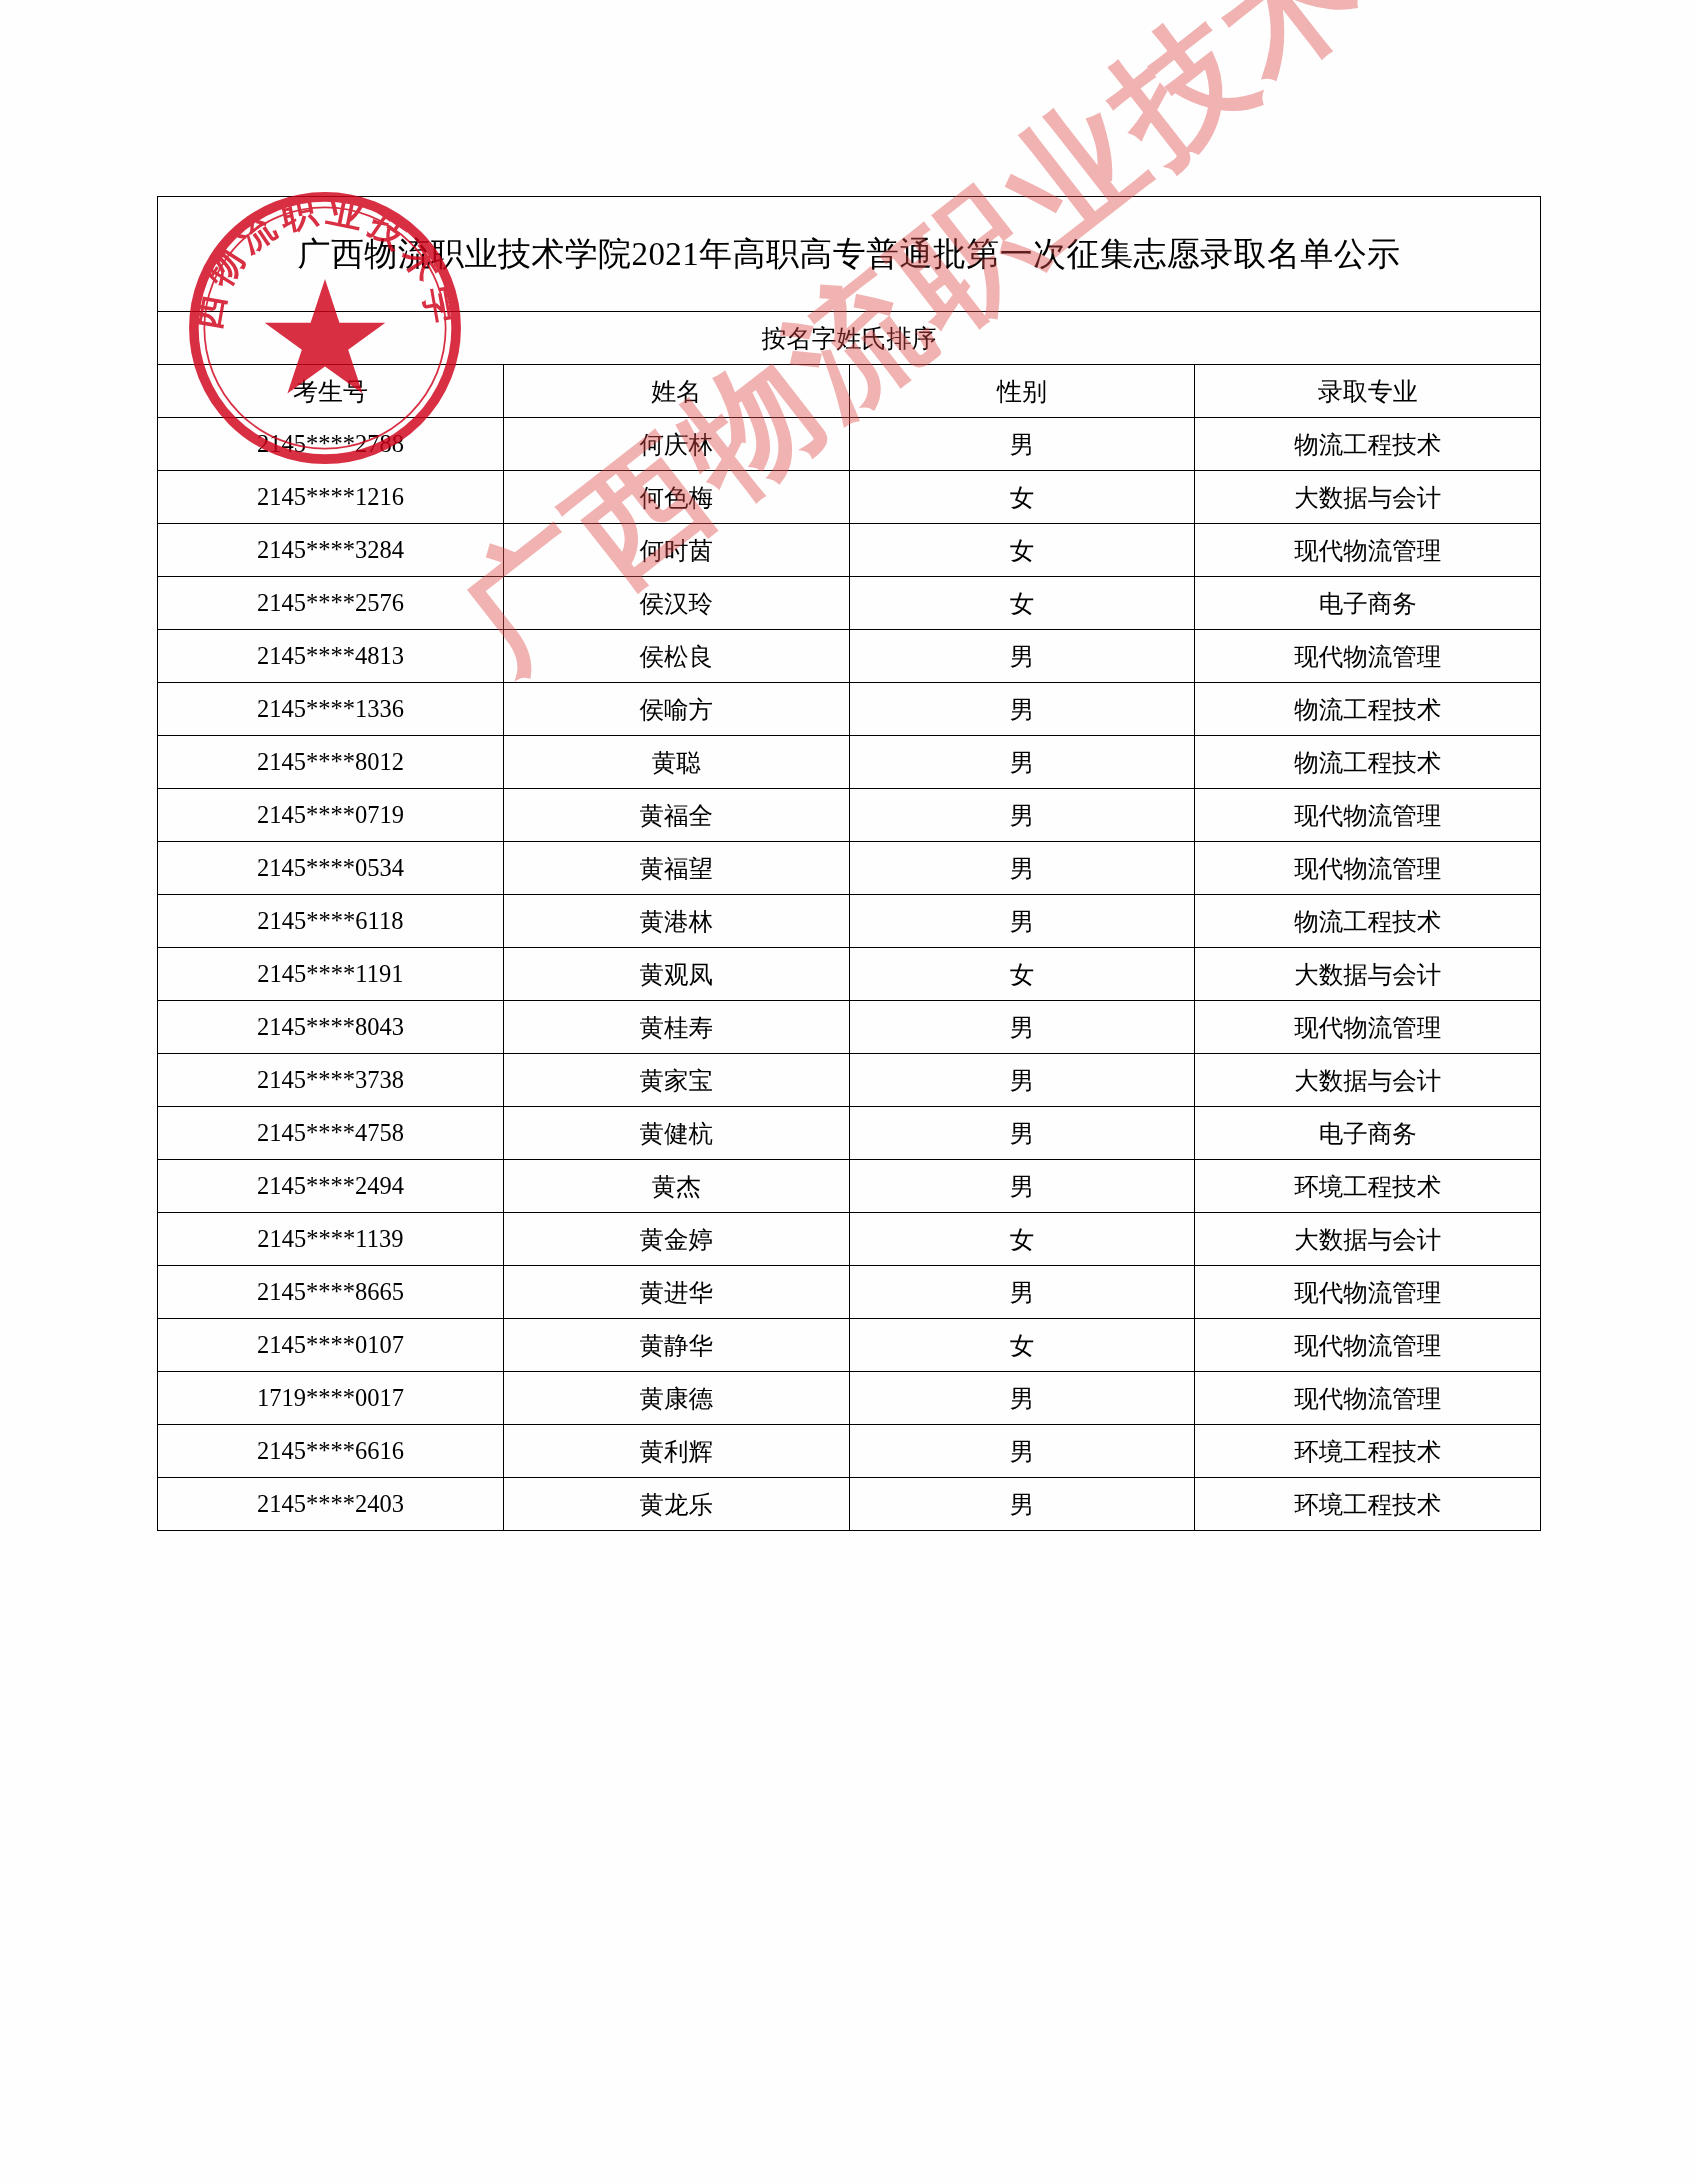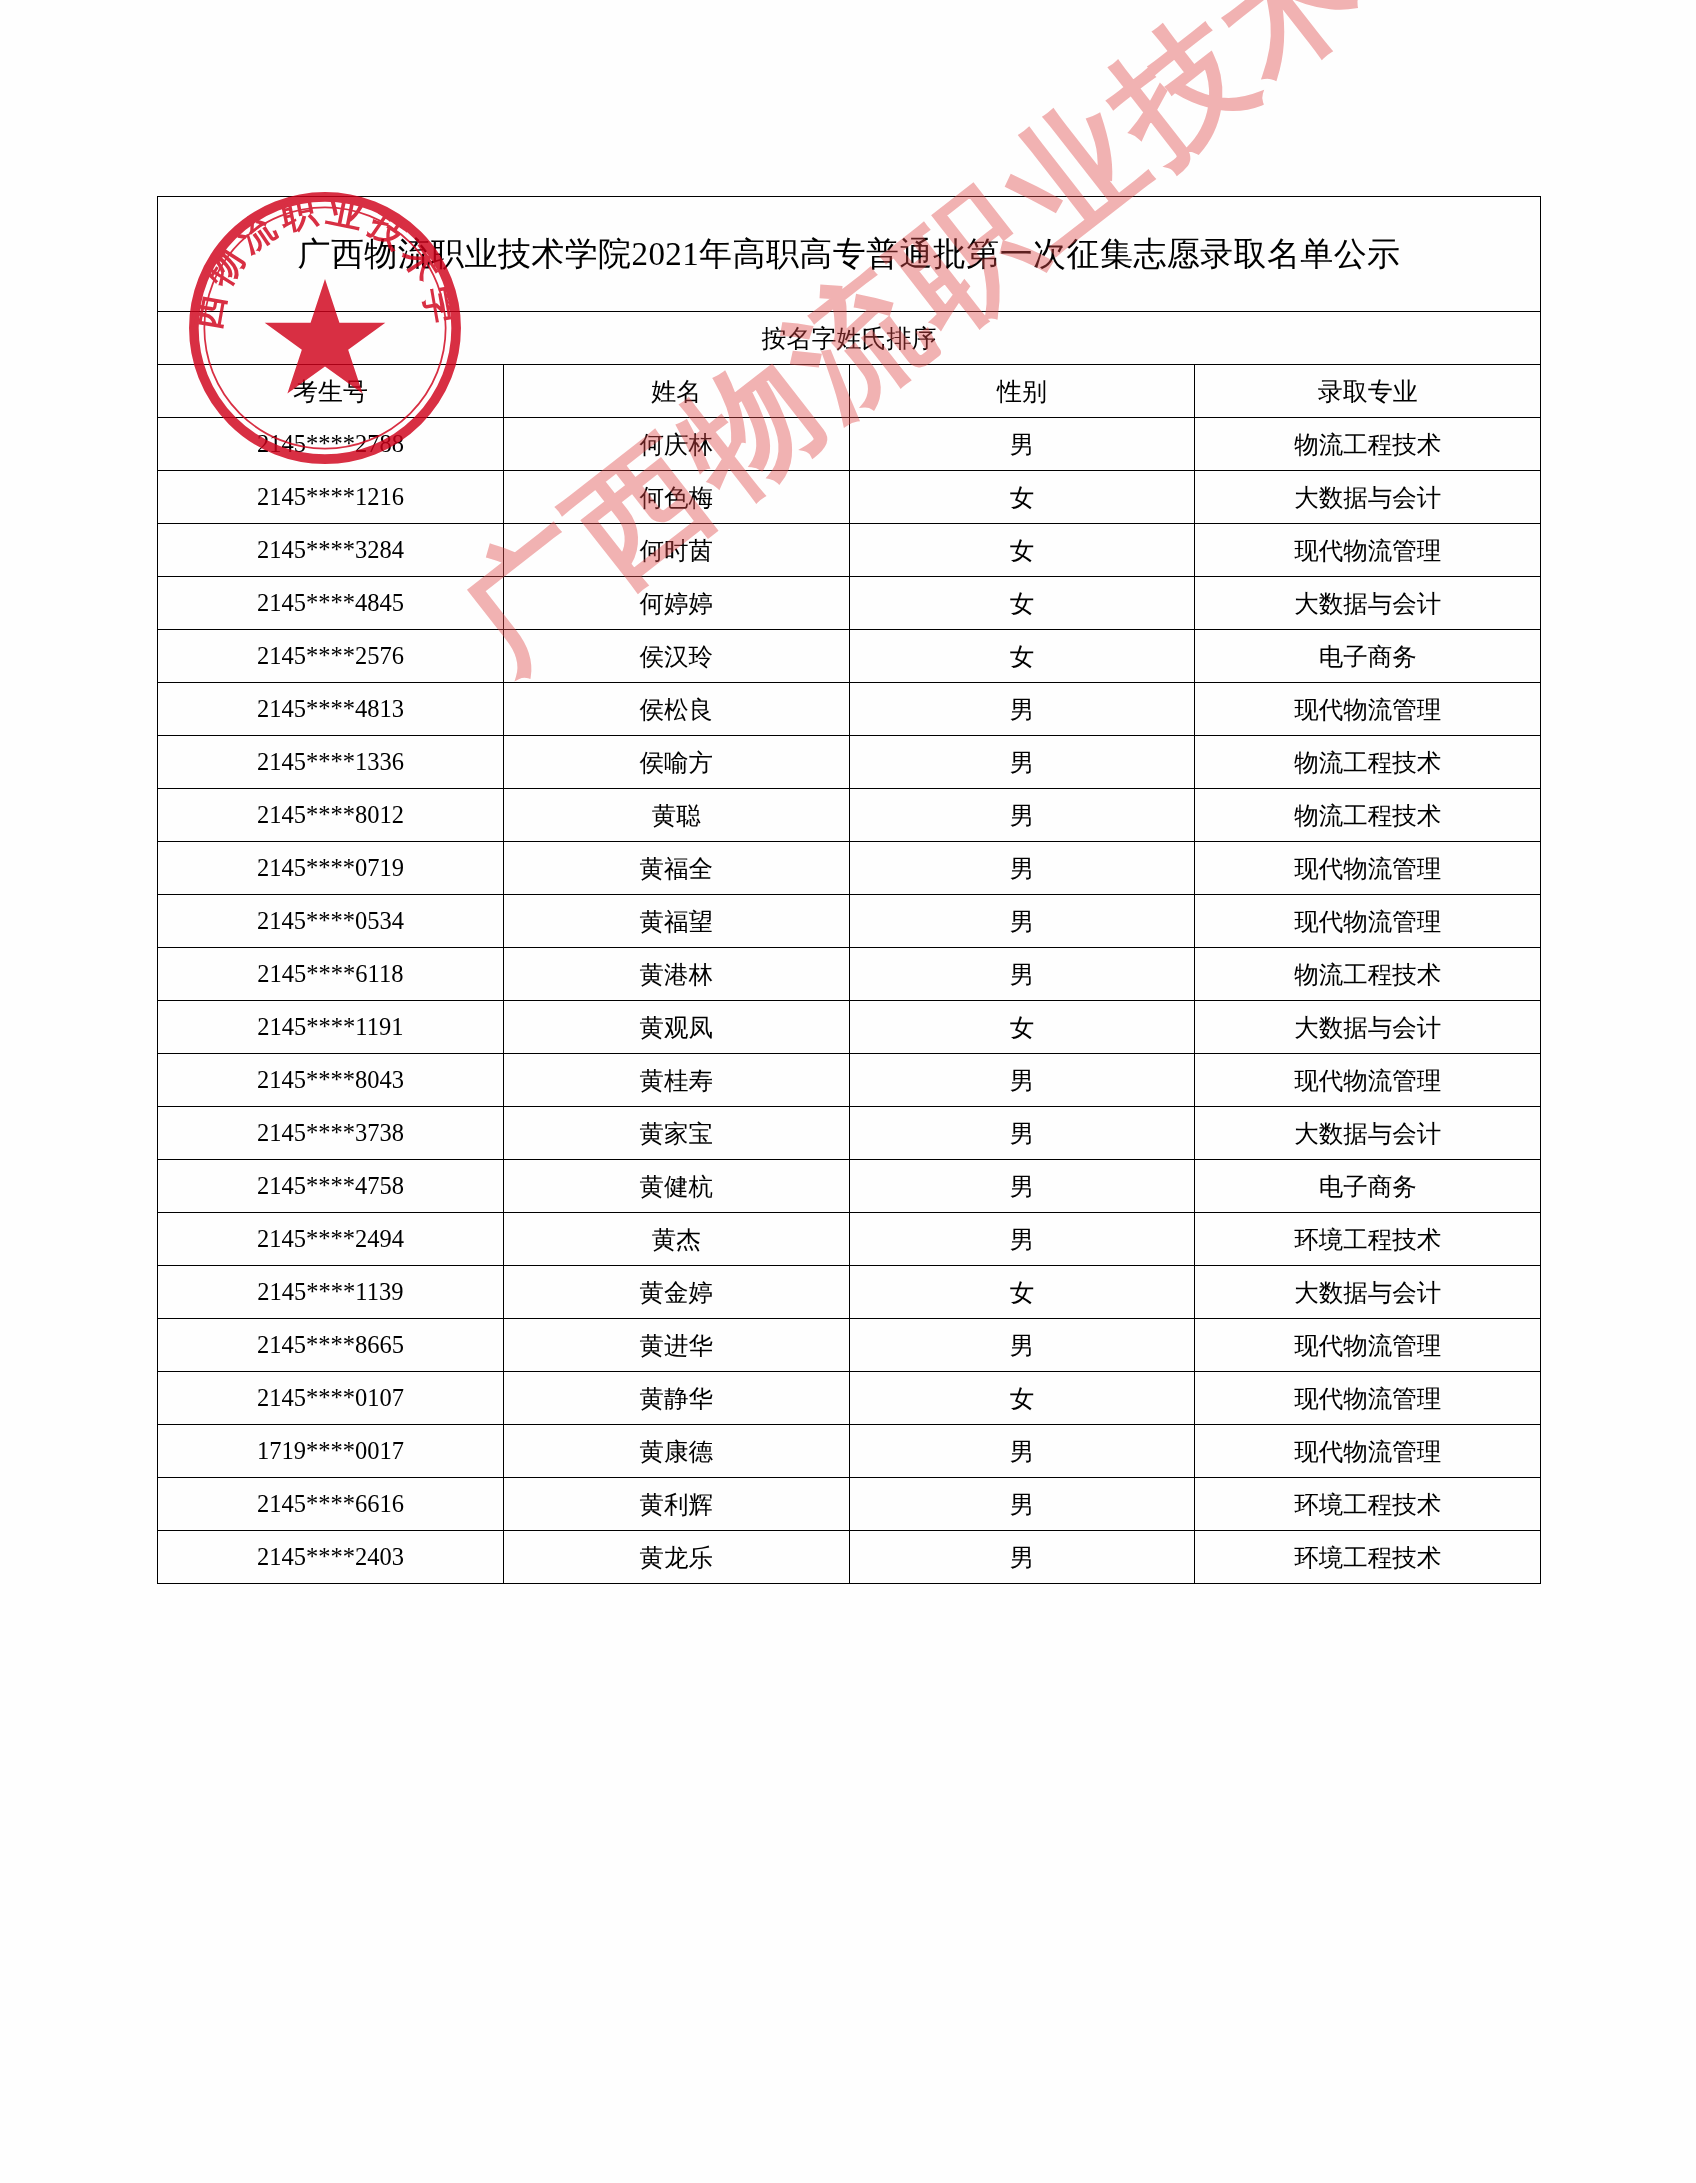--- a/index.html
+++ b/index.html
@@ -155,26 +155,20 @@
             <td class="data-cell col-sex">女</td>
             <td class="data-cell col-major">大数据与会计</td>
           </tr>
           <tr>
             <td class="data-cell col-id">2145****3284</td>
             <td class="data-cell col-name">何时茵</td>
             <td class="data-cell col-sex">女</td>
             <td class="data-cell col-major">现代物流管理</td>
           </tr>
           <tr>
-            <td class="data-cell col-id">2145****4845</td>
-            <td class="data-cell col-name">何婷婷</td>
-            <td class="data-cell col-sex">女</td>
-            <td class="data-cell col-major">大数据与会计</td>
-          </tr>
-          <tr>
             <td class="data-cell col-id">2145****2576</td>
             <td class="data-cell col-name">侯汉玲</td>
             <td class="data-cell col-sex">女</td>
             <td class="data-cell col-major">电子商务</td>
           </tr>
           <tr>
             <td class="data-cell col-id">2145****4813</td>
             <td class="data-cell col-name">侯松良</td>
             <td class="data-cell col-sex">男</td>
             <td class="data-cell col-major">现代物流管理</td>

